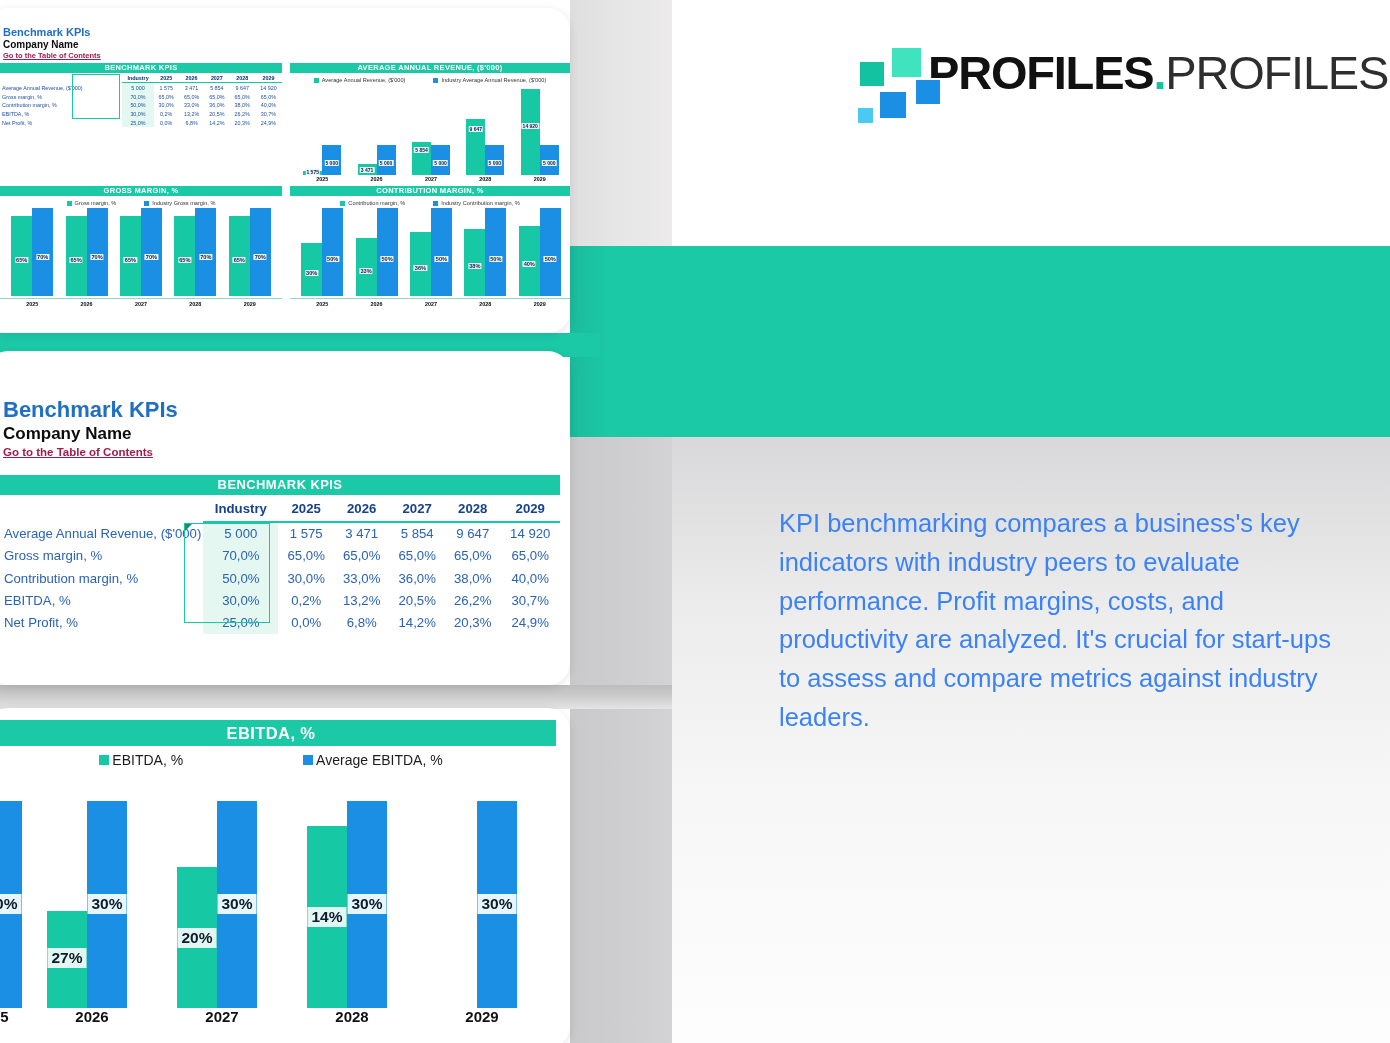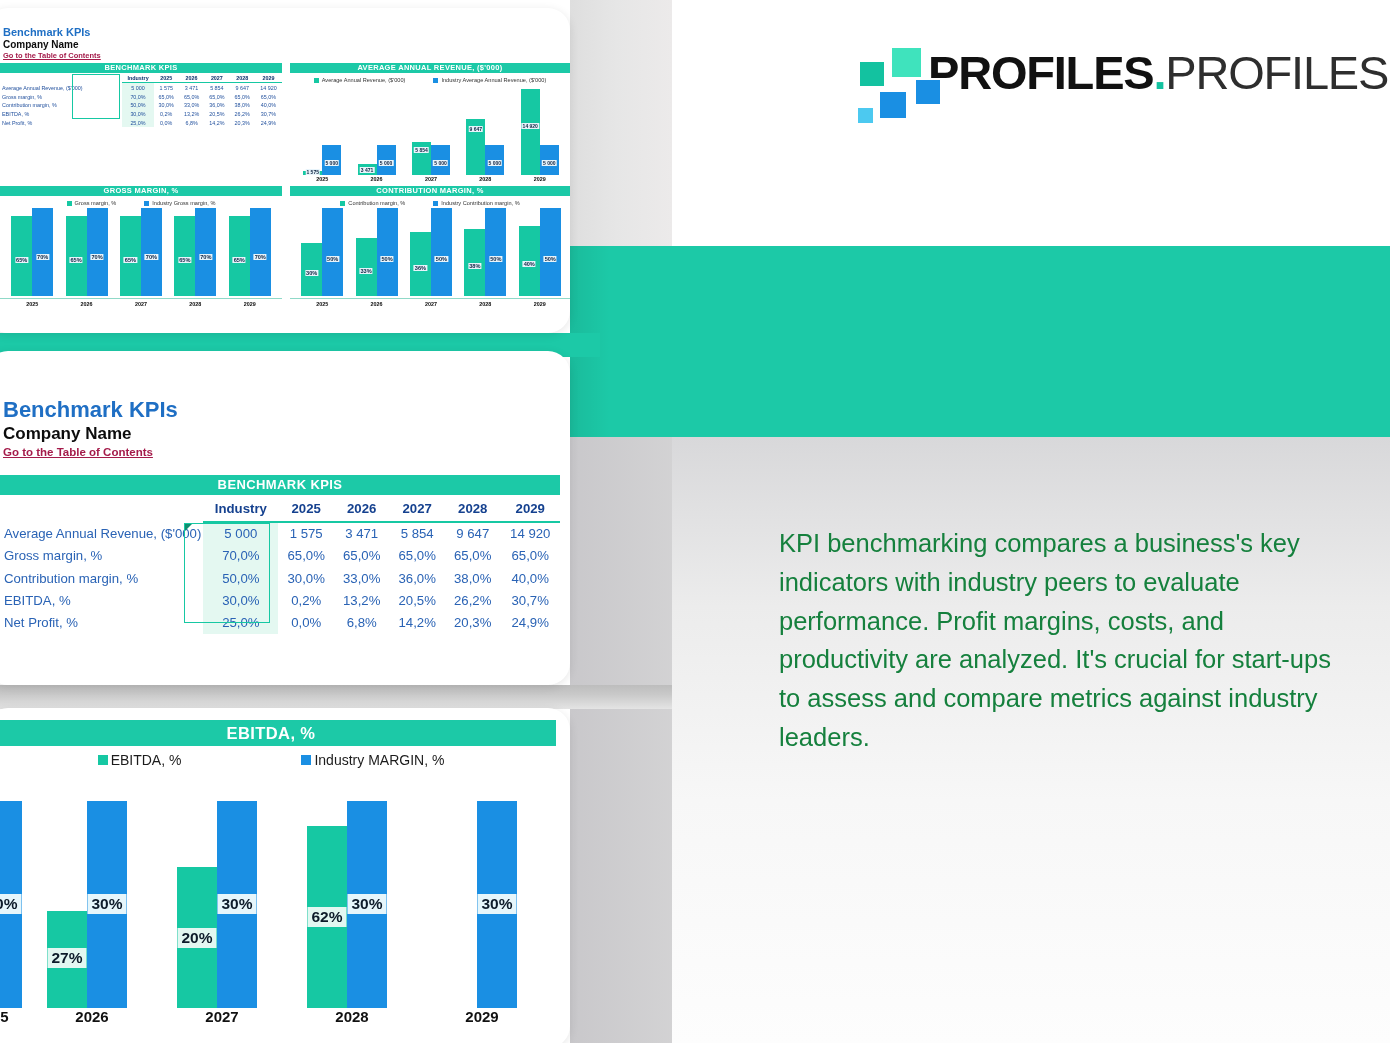--- a/index.html
+++ b/index.html
@@ -42,22 +42,22 @@
   .lm3{left:26px;top:46px;width:26px;height:26px;background:#1a8fe3;}
   .lm4{left:62px;top:34px;width:24px;height:24px;background:#1a8fe3;}
   .lm5{left:4px;top:62px;width:15px;height:15px;background:#4cc9f0;}
   .logo-text{font-size:47px;letter-spacing:-1.2px;line-height:1;white-space:nowrap;}
   .logo-text .b{font-weight:bold;color:#111111;}
   .logo-text .dot{font-weight:bold;color:#13c2a0;}
   .logo-text .t{font-weight:normal;color:#2e2e2e;}
 
   
   .body-copy{
-    position:absolute;left:779px;top:524px;width:575px;
-    font-size:25.5px;line-height:1.52;color:#15803d;
+    position:absolute;left:779px;top:504px;width:575px;
+    font-size:25.5px;line-height:1.52;color:#3b82f6;
   }
 
   
   .card{position:absolute;background:#ffffff;border-radius:22px;overflow:hidden;
         box-shadow:0 2px 10px rgba(0,0,0,.10);}
   .card1{left:-14px;top:8px;width:584px;height:325px;}
   .card2{left:-14px;top:351px;width:584px;height:334px;}
   .card3{left:-14px;top:708px;width:584px;height:340px;}
 
   
@@ -499,21 +499,21 @@
   <div class="card card3">
     <div class="c3-pad">
       <div class="c3-head">EBITDA, %</div>
       <div class="c3-legend">
         <span class="lg">
             <b class="sw-g"></b>
             <em style="font-style:normal">EBITDA, %</em>
           </span>
         <span class="lg">
             <b class="sw-b"></b>
-            <em style="font-style:normal">Industry MARGIN, %</em>
+            <em style="font-style:normal">Average EBITDA, %</em>
           </span>
       </div>
 
       <div class="c3-plot">
 
         <div style="position:absolute;left:-44px;bottom:0;width:100px;height:228px;">
 
           <div style="position:absolute;left:40px;bottom:0;width:40px;height:207px;background:#1a8fe3;">
             <div class="c3-valbox" style="bottom:94px;">30%</div>
           </div>
@@ -532,21 +532,21 @@
           <div style="position:absolute;left:5px;bottom:0;width:40px;height:141px;background:#16c8a3;">
             <div class="c3-valbox green" style="bottom:60px;">20%</div>
           </div>
           <div style="position:absolute;left:45px;bottom:0;width:40px;height:207px;background:#1a8fe3;">
             <div class="c3-valbox" style="bottom:94px;">30%</div>
           </div>
         </div>
 
         <div style="position:absolute;left:316px;bottom:0;width:100px;height:228px;">
           <div style="position:absolute;left:5px;bottom:0;width:40px;height:182px;background:#16c8a3;">
-            <div class="c3-valbox green" style="bottom:81px;">62%</div>
+            <div class="c3-valbox green" style="bottom:81px;">14%</div>
           </div>
           <div style="position:absolute;left:45px;bottom:0;width:40px;height:207px;background:#1a8fe3;">
             <div class="c3-valbox" style="bottom:94px;">30%</div>
           </div>
         </div>
 
         <div style="position:absolute;left:446px;bottom:0;width:100px;height:228px;">
           <div style="position:absolute;left:45px;bottom:0;width:40px;height:207px;background:#1a8fe3;">
             <div class="c3-valbox" style="bottom:94px;">30%</div>
           </div>

